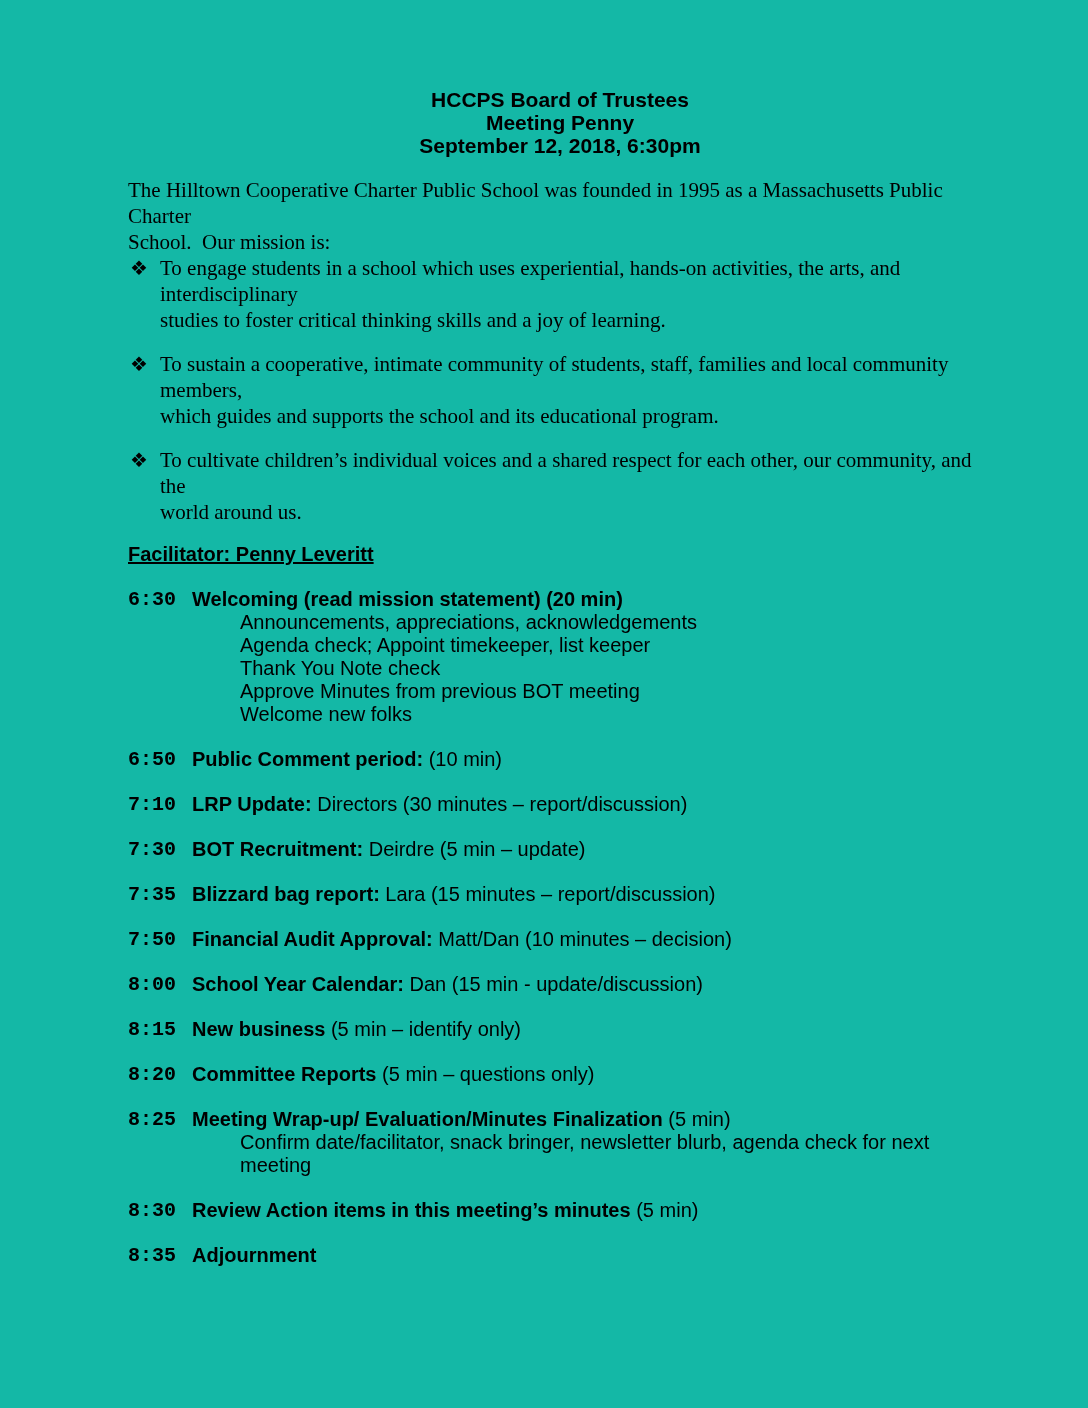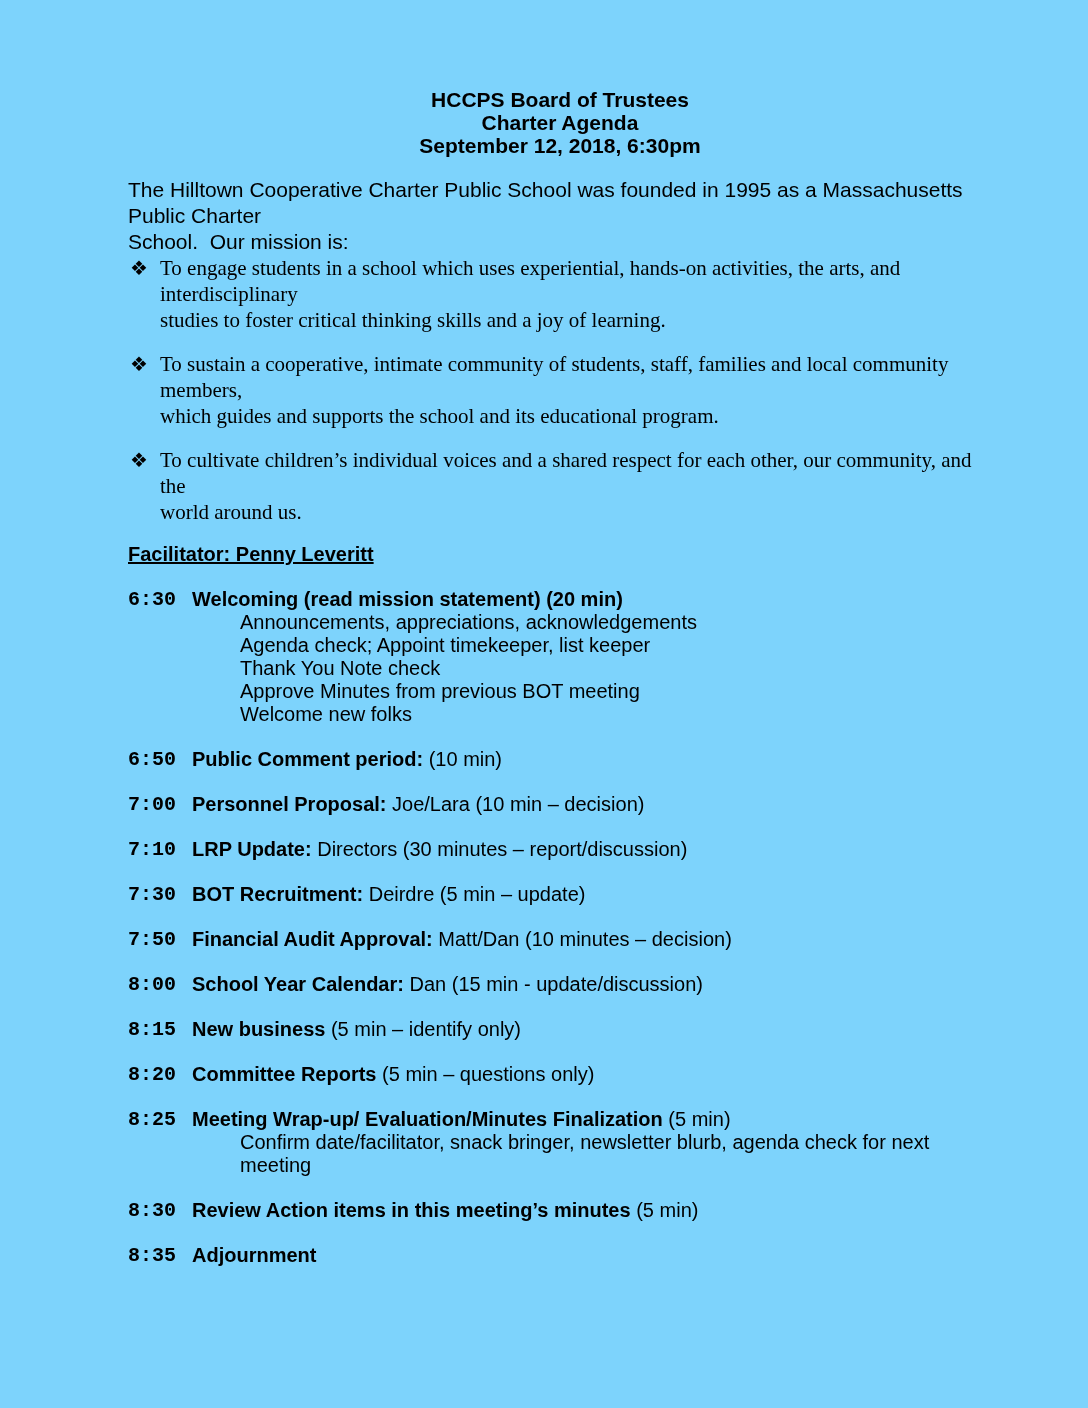--- a/index.html
+++ b/index.html
@@ -1,37 +1,37 @@
 <!DOCTYPE html>
 <html><head>
 <meta charset="utf-8">
 <style>
   html, body { margin: 0; padding: 0; background: #ffffff; }
   .page {
     position: relative;
     width: 1088px;
     height: 1408px;
     box-sizing: border-box;
-    background: #7dd3fc;
+    background: #14b8a6;
     color: #000000;
     padding: 88px 96px 0 128px;
     overflow: hidden;
   }
   
   .doc-header {
     text-align: center;
     font-family: "Liberation Sans", "DejaVu Sans", sans-serif;
     font-weight: 700;
     font-size: 21px;
     line-height: 23px;
   }
   
   .intro {
     margin: 20px 0 0 0;
-    font-family: Liberation Sans, sans-serif;
+    font-family: Liberation Serif, serif;
     font-size: 21px;
     line-height: 26px;
     white-space: pre-wrap;
   }
   .bullets { margin: 0; }
   .bullet {
     display: flex;
     align-items: flex-start;
     margin: 0 0 18px 0;
     font-family: "Liberation Serif", "DejaVu Serif", serif;
@@ -72,21 +72,21 @@
   .bold { font-weight: 700; }
   .subline { line-height: 23px; margin-left: 48px; }
 </style>
 </head>
 <body>
 
 <div class="page">
 
   <header class="doc-header">
     <div>HCCPS Board of Trustees</div>
-    <div>Charter Agenda</div>
+    <div>Meeting Penny</div>
     <div>September 12, 2018, 6:30pm</div>
   </header>
 
   <p class="intro">The Hilltown Cooperative Charter Public School was founded in 1995 as a Massachusetts Public Charter
 School.  Our mission is:</p>
 
   <div class="bullets">
 
       <div class="bullet">
         <span class="glyph">❖</span>
@@ -127,44 +127,44 @@
       </div>
 
       <div class="agenda-item">
         <span class="time">6:50</span>
         <div class="body">
           <div class="headline"><span class="bold">Public Comment period:</span><span> (10 min)</span></div>
           <div></div>
         </div>
       </div>
 
-      <div class="agenda-item">
-        <span class="time">7:00</span>
-        <div class="body">
-          <div class="headline"><span class="bold">Personnel Proposal:</span><span> Joe/Lara (10 min – decision)</span></div>
-          <div></div>
-        </div>
-      </div>
 
       <div class="agenda-item">
         <span class="time">7:10</span>
         <div class="body">
           <div class="headline"><span class="bold">LRP Update:</span><span> Directors (30 minutes – report/discussion)</span></div>
           <div></div>
         </div>
       </div>
 
       <div class="agenda-item">
         <span class="time">7:30</span>
         <div class="body">
           <div class="headline"><span class="bold">BOT Recruitment:</span><span> Deirdre (5 min – update)</span></div>
           <div></div>
         </div>
       </div>
 
+      <div class="agenda-item">
+        <span class="time">7:35</span>
+        <div class="body">
+          <div class="headline"><span class="bold">Blizzard bag report:</span><span> Lara (15 minutes – report/discussion)</span></div>
+          <div></div>
+        </div>
+      </div>
 
       <div class="agenda-item">
         <span class="time">7:50</span>
         <div class="body">
           <div class="headline"><span class="bold">Financial Audit Approval:</span><span> Matt/Dan (10 minutes – decision)</span></div>
           <div></div>
         </div>
       </div>
 
       <div class="agenda-item">

